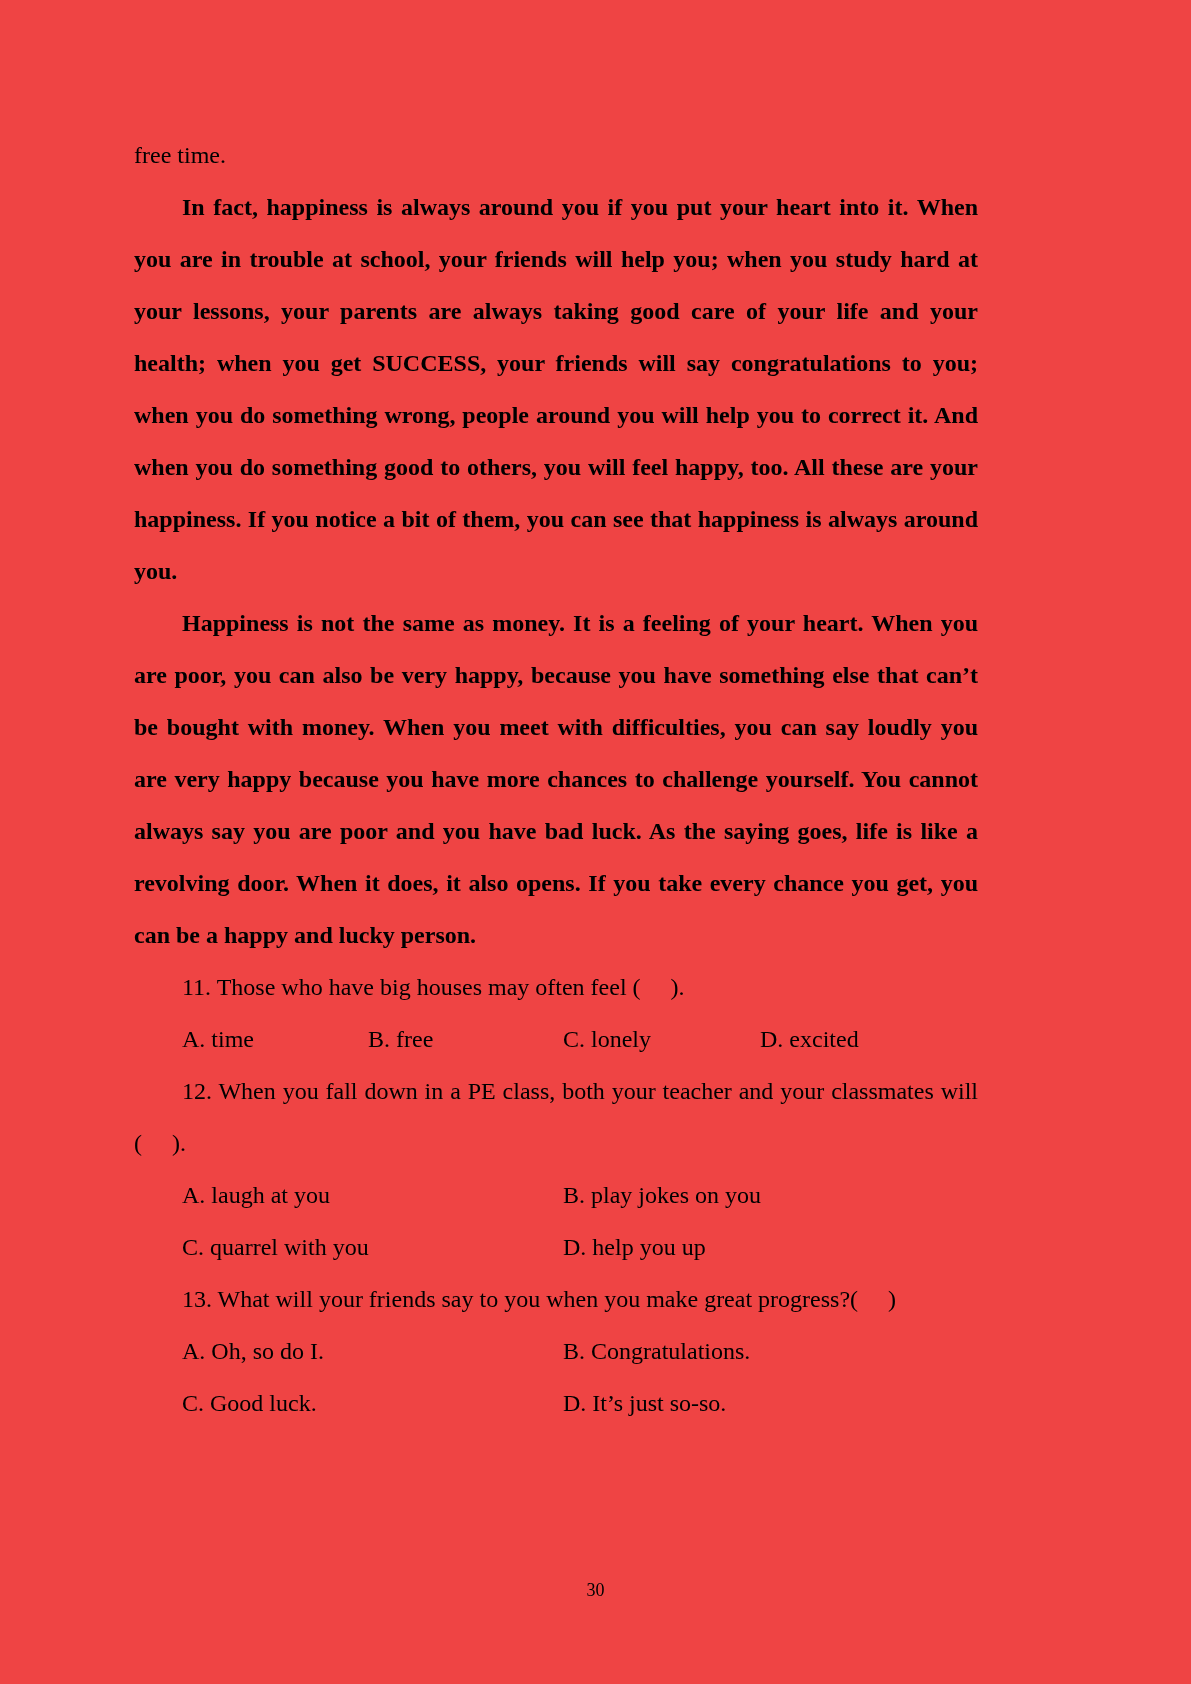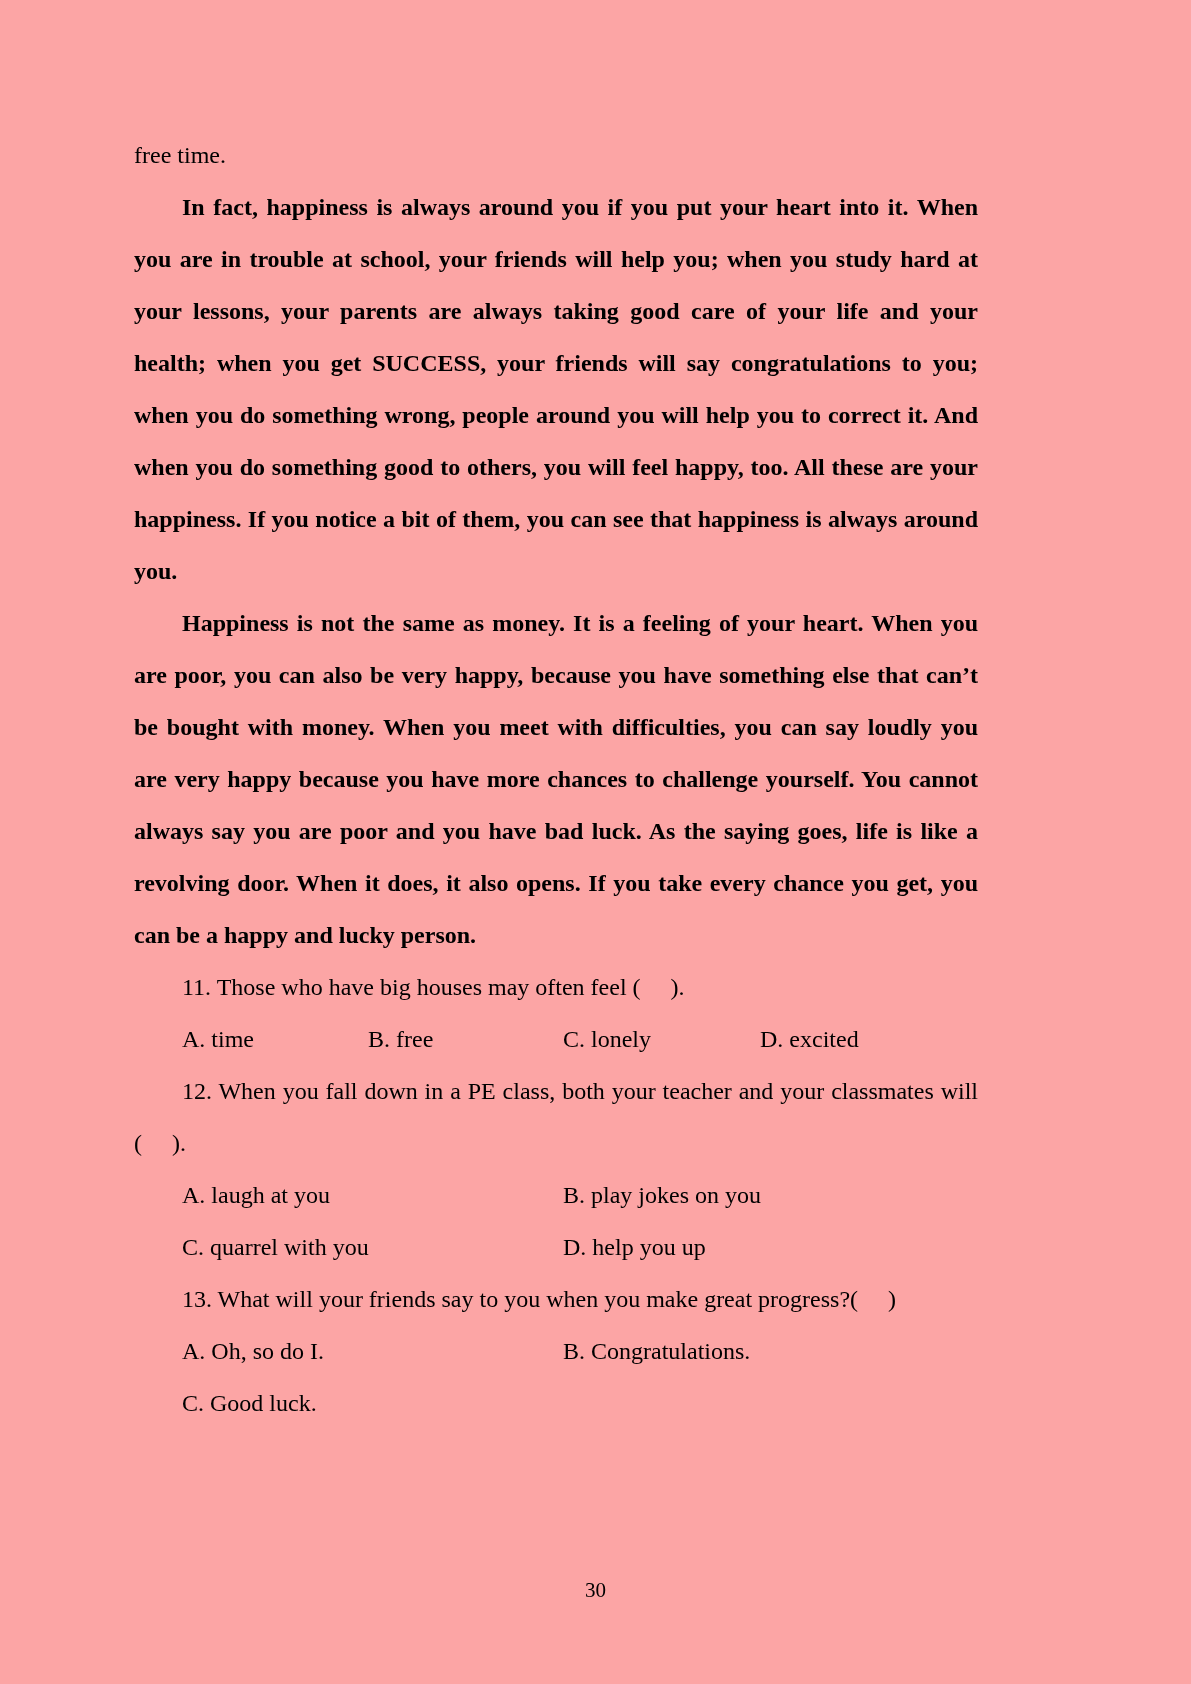--- a/index.html
+++ b/index.html
@@ -4,21 +4,21 @@
 <style>
   html, body {
     margin: 0;
     padding: 0;
     background: #ffffff;
   }
   .page {
     position: relative;
     width: 1191px;
     height: 1684px;
-    background: #fca5a5;
+    background: #ef4444;
     color: #000000;
     font-family: "Liberation Serif", "DejaVu Serif", serif;
     font-size: 24px;
     line-height: 52px;
     overflow: hidden;
   }
   .content {
     position: absolute;
     left: 134px;
     top: 129px;
@@ -42,21 +42,21 @@
   .opts.four { grid-template-columns: 186px 195px 197px 1fr; }
   .opts.two  { grid-template-columns: 381px 1fr; }
   .opt { white-space: nowrap; }
   .single-opt { padding-left: 48px; }
   .pagenum {
     position: absolute;
     top: 1566px;
     left: 0;
     width: 100%;
     text-align: center;
-    font-size: 21px;
+    font-size: 18px;
     line-height: 48px;
   }
 </style>
 </head>
 <body>
 
 <div class="page">
   <div class="content">
 
     <p class="opening">free time.</p>
@@ -88,20 +88,21 @@
     </div>
 
     <div>
       <p class="stem">13. What will your friends say to you when you make great progress?(&nbsp;&nbsp;&nbsp;&nbsp;&nbsp;)</p>
       <div class="opts two">
         <span class="opt">A. Oh, so do I.</span>
         <span class="opt">B. Congratulations.</span>
       </div>
       <div class="opts two">
         <span class="opt">C. Good luck.</span>
+        <span class="opt">D. It’s just so-so.</span>
       </div>
     </div>
 
 
   </div>
 
   <div class="pagenum">30</div>
 </div>
 
 </body></html>

